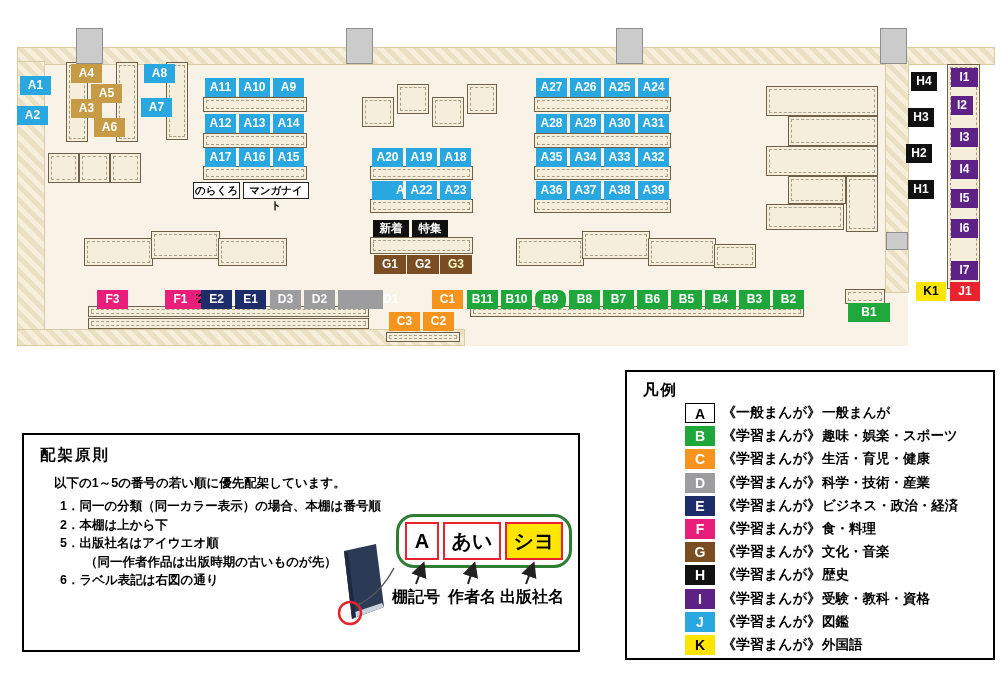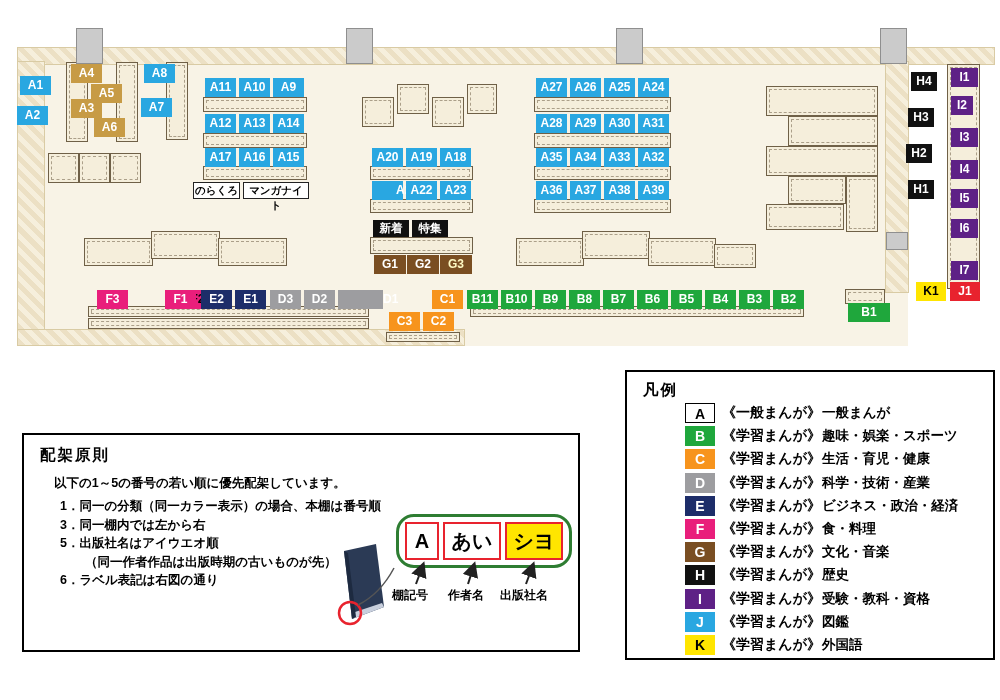--- a/index.html
+++ b/index.html
@@ -27,21 +27,21 @@
   .p-item{font-size:12.5px;font-weight:bold;line-height:18.5px;white-space:pre;}
   
   .label-demo{position:absolute;left:306px;top:70px;width:252px;height:140px;}
   .demo-outline{position:absolute;left:66px;top:9px;width:176px;height:54px;border:3px solid #2e7d32;
                 border-radius:18px;display:flex;align-items:center;justify-content:center;gap:4px;box-sizing:border-box;}
   .demo-box{height:38px;border:2px solid #e8232e;box-sizing:border-box;color:#000;font-size:20px;
             font-weight:bold;line-height:34px;text-align:center;}
   .demo-box:nth-child(1){width:34px;}
   .demo-box:nth-child(2){width:58px;}
   .demo-box:nth-child(3){width:58px;}
-  .demo-cap{position:absolute;top:82px;font-size:12px;font-weight:bold;}
+  .demo-cap{position:absolute;top:82px;font-size:16px;font-weight:bold;}
   .cap-0{left:62px;} .cap-1{left:118px;} .cap-2{left:170px;}
   .demo-svg{position:absolute;inset:0;pointer-events:none;}
   .book-svg{position:absolute;left:0;top:38px;pointer-events:none;}
   
   .legend{left:625px;top:370px;width:370px;height:290px;}
   .legend h2{position:absolute;left:16px;top:8px;margin:0;font-size:15.5px;letter-spacing:2px;}
   .legend-row{position:absolute;left:58px;height:22px;display:flex;align-items:center;white-space:nowrap;}
   .legend-box{flex:none;width:30px;height:20px;margin-right:7px;font-size:14px;font-weight:bold;
               line-height:20px;text-align:center;box-sizing:border-box;}
   .legend-kind{font-size:14px;font-weight:bold;margin-right:1px;}
@@ -176,38 +176,38 @@
         <div class="map-label" style="background: rgb(29, 45, 105); color: rgb(255, 255, 255); left: 201px; top: 290px;">E2</div>
         <div class="map-label" style="background: rgb(29, 45, 105); color: rgb(255, 255, 255); left: 235px; top: 290px;">E1</div>
         <div class="map-label" style="background: rgb(157, 157, 160); color: rgb(255, 255, 255); left: 270px; top: 290px;">D3</div>
         <div class="map-label" style="background: rgb(157, 157, 160); color: rgb(255, 255, 255); left: 304px; top: 290px;">D2</div>
         <div class="map-label" style="background: rgb(157, 157, 160); color: rgb(255, 255, 255); left: 338px; top: 290px; padding-left: 45px;">D1</div>
         <div class="map-label" style="background: rgb(247, 148, 29); color: rgb(255, 255, 255); left: 432px; top: 290px;">C1</div>
         <div class="map-label" style="background: rgb(247, 148, 29); color: rgb(255, 255, 255); left: 389px; top: 312px;">C3</div>
         <div class="map-label" style="background: rgb(247, 148, 29); color: rgb(255, 255, 255); left: 423px; top: 312px;">C2</div>
         <div class="map-label" style="background: rgb(31, 167, 60); color: rgb(255, 255, 255); left: 467px; top: 290px;">B11</div>
         <div class="map-label" style="background: rgb(31, 167, 60); color: rgb(255, 255, 255); left: 501px; top: 290px;">B10</div>
-        <div class="map-label" style="background: rgb(31, 167, 60); color: rgb(255, 255, 255); left: 535px; top: 290px;">B9</div>
+        <div class="map-label" style="background: rgb(31, 167, 60); color: rgb(255, 255, 255); left: 535px; top: 290px; border-radius: 7px;">B9</div>
         <div class="map-label" style="background: rgb(31, 167, 60); color: rgb(255, 255, 255); left: 569px; top: 290px;">B8</div>
         <div class="map-label" style="background: rgb(31, 167, 60); color: rgb(255, 255, 255); left: 603px; top: 290px;">B7</div>
         <div class="map-label" style="background: rgb(31, 167, 60); color: rgb(255, 255, 255); left: 637px; top: 290px;">B6</div>
         <div class="map-label" style="background: rgb(31, 167, 60); color: rgb(255, 255, 255); left: 671px; top: 290px;">B5</div>
         <div class="map-label" style="background: rgb(31, 167, 60); color: rgb(255, 255, 255); left: 705px; top: 290px;">B4</div>
         <div class="map-label" style="background: rgb(31, 167, 60); color: rgb(255, 255, 255); left: 739px; top: 290px;">B3</div>
         <div class="map-label" style="background: rgb(31, 167, 60); color: rgb(255, 255, 255); left: 773px; top: 290px;">B2</div>
         <div class="map-label" style="background: rgb(31, 167, 60); color: rgb(255, 255, 255); left: 848px; top: 303px; width: 42px;">B1</div>
       </div>
   </div>
 
   <section class="panel principles">
     <h2>配架原則</h2>
     <p class="intro">以下の1～5の番号の若い順に優先配架しています。</p>
     <div id="principles-list">
         <div class="p-item">1．同一の分類（同一カラー表示）の場合、本棚は番号順</div>
-        <div class="p-item">3．同一棚内では左から右</div>
+        <div class="p-item">2．本棚は上から下</div>
         <div class="p-item">5．出版社名はアイウエオ順</div>
         <div class="p-item">　　（同一作者作品は出版時期の古いものが先）</div>
         <div class="p-item">6．ラベル表記は右図の通り</div>
       </div>
 
     <div class="label-demo">
       <svg class="book-svg" width="60" height="92" viewBox="0 0 60 92">
         <path d="M14,8 L46,1 L54,64 L22,76 Z" fill="#2b3a55"></path>
         <path d="M22,70 L52,60 L54,64 L22,76 Z" fill="#c8cfdd"></path>
         <path d="M14,8 L18,10 L26,74 L22,76 Z" fill="#1d2a40"></path>

